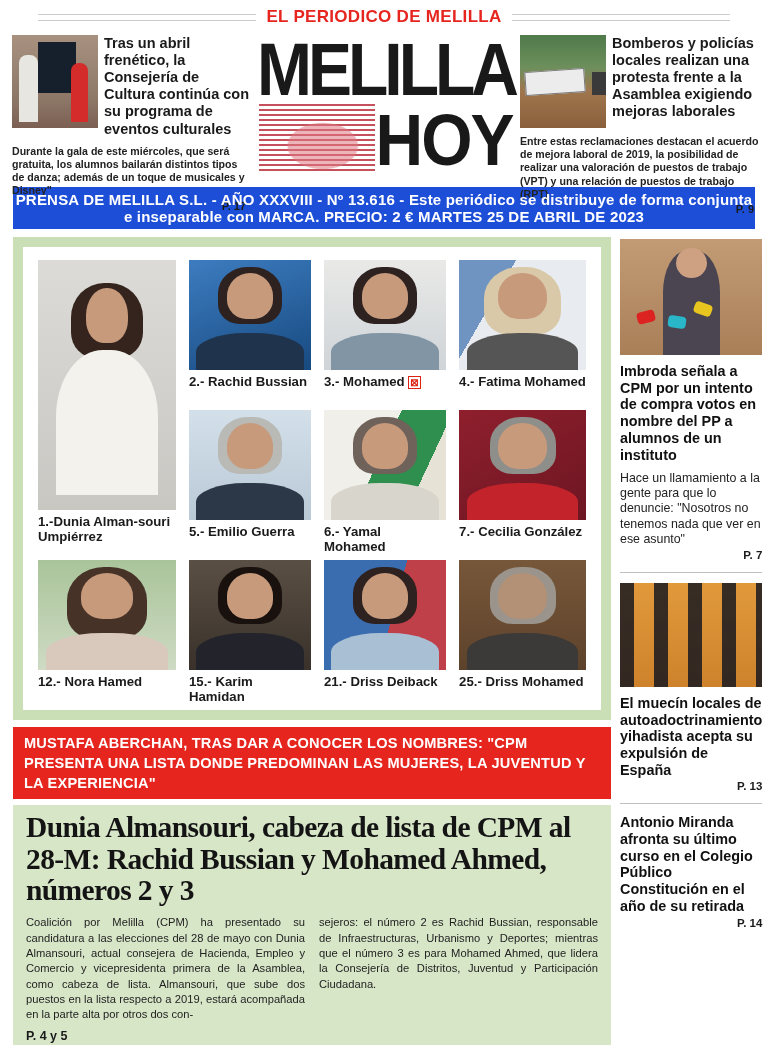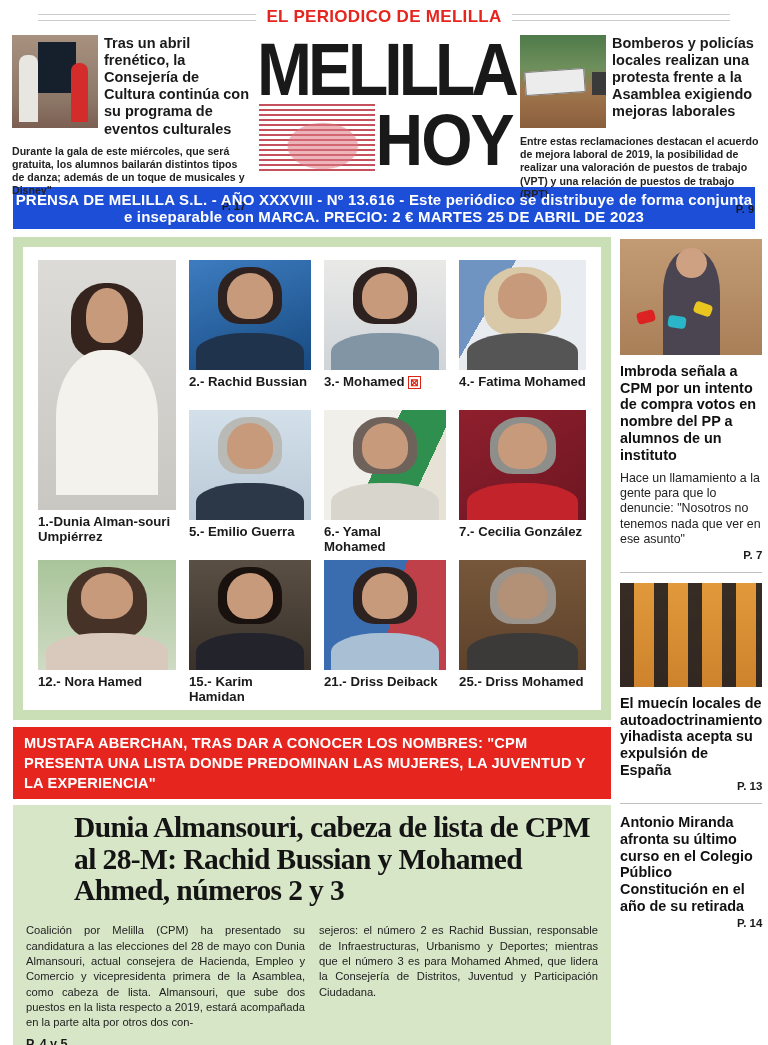--- a/index.html
+++ b/index.html
@@ -66,22 +66,22 @@
   .p6 { background:linear-gradient(115deg,#f0efe9 45%,#2f8f4e 45% 75%,#e6e2d6 75%); } .p6 .ph-hair { background:#6e625a; } .p6 .ph-body { background:#d8d5cc; }
   .p7 { background:linear-gradient(150deg,#8f1f2d,#6d1622); } .p7 .ph-hair { background:#8e8e8a; } .p7 .ph-body { background:#c3242c; }
   .p12 { background:linear-gradient(#a9c49a,#cfdbc4); } .p12 .ph-hair { background:#473228; height:66%; width:58%; left:21%; } .p12 .ph-body { background:#d9c9bc; }
   .p15 { background:linear-gradient(#5a4f44,#39312a); } .p15 .ph-hair { background:#18110d; } .p15 .ph-body { background:#23242b; }
   .p21 { background:linear-gradient(105deg,#3a6db0 55%,#c0404a 55%); } .p21 .ph-body { background:#a9c0d4; }
   .p25 { background:linear-gradient(#77573a,#5d422b); } .p25 .ph-hair { background:#9a948c; } .p25 .ph-head { background:#b39177; } .p25 .ph-body { background:#3c3a38; }
   
   .banner-red { margin-top:7px; background:#e6251f; color:#fff; font-weight:bold; font-size:14.6px;
     line-height:1.38; padding:6px 11px; letter-spacing:0.2px; }
   .story-green { margin-top:6px; background:#d8e6c8; padding:7px 13px 9px; }
-  .story-head { font-family:"Liberation Serif", serif; font-weight:bold; font-size:29.5px; line-height:1.06; letter-spacing:-0.6px; color:#141414;margin-left:48px; }
-  .story-cols { display:flex; gap:14px; margin-top:17px; }
+  .story-head { font-family:"Liberation Serif", serif; font-weight:bold; font-size:29.5px; line-height:1.06; letter-spacing:-0.6px; color:#141414; }
+  .story-cols { display:flex; gap:14px; margin-top:9px; }
   .story-col { flex:1; font-size:11.2px; line-height:1.37; text-align:justify; color:#222; }
   .story-page { text-align:left; font-weight:bold; font-size:12.5px; margin-top:6px; }
   
   .sb-photo { width:100%; height:116px; position:relative; overflow:hidden; }
   .sb1 { background:linear-gradient(#c29b74,#a97f58); }
   .sb1 .fig { position:absolute; left:30%; top:10%; width:40%; height:90%; background:#4a4550; border-radius:40% 40% 0 0; }
   .sb1 .head { position:absolute; left:39%; top:8%; width:22%; height:26%; background:#cfa183; border-radius:50%; }
   .sb1 .mic1,.sb1 .mic2,.sb1 .mic3 { position:absolute; width:18px; height:12px; border-radius:4px; }
   .sb1 .mic1 { background:#e8c51f; left:52%; top:55%; transform:rotate(20deg); }
   .sb1 .mic2 { background:#d22; left:12%; top:62%; transform:rotate(-15deg); }

